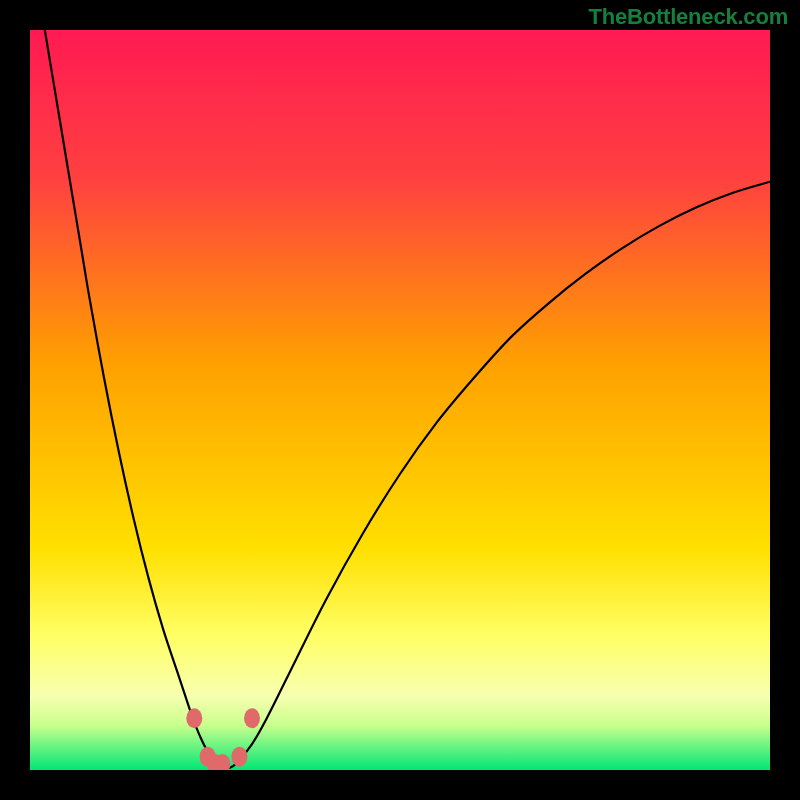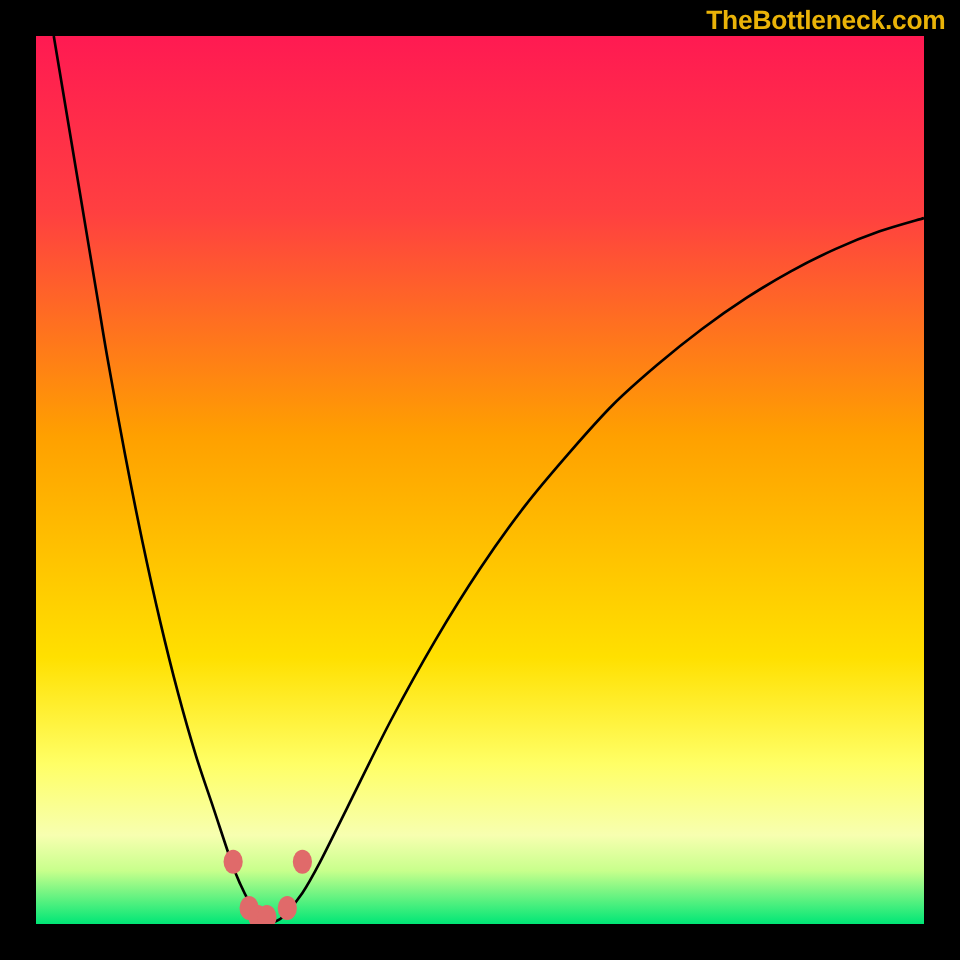--- a/index.html
+++ b/index.html
@@ -23,21 +23,21 @@
     position: absolute;
     left: 0;
     top: 0;
     width: 740px;
     height: 740px;
   }
   .watermark {
     position: absolute;
     top: 4px;
     right: 12px;
-    color: #eab308;
+    color: #15803d;
     font-size: 22px;
     font-weight: 600;
     letter-spacing: -0.2px;
   }
   svg { display: block; }
 </style>
 </head>
 <body>
 
 <div class="frame">

